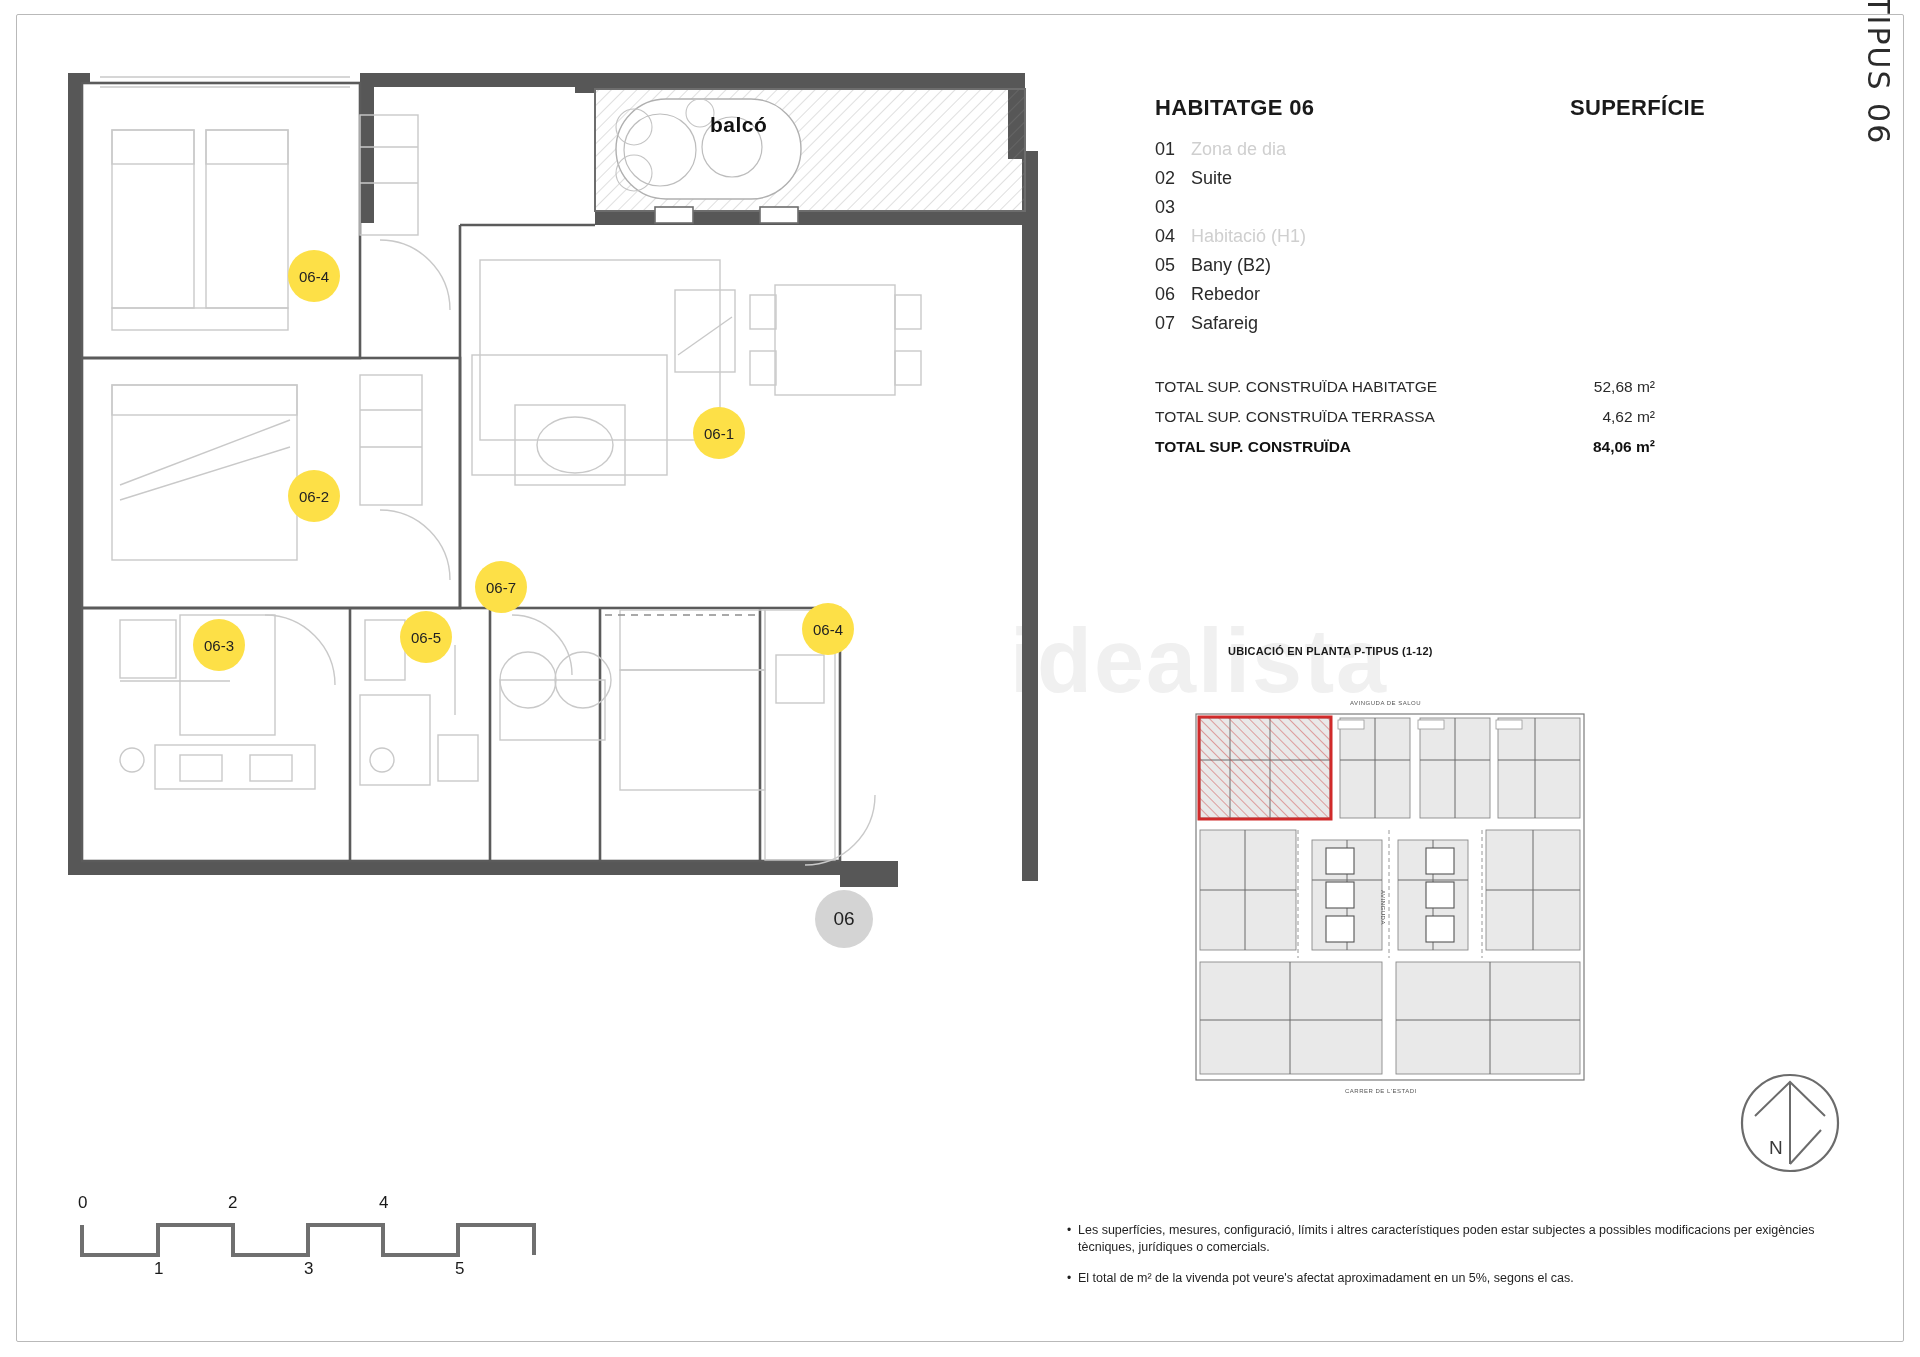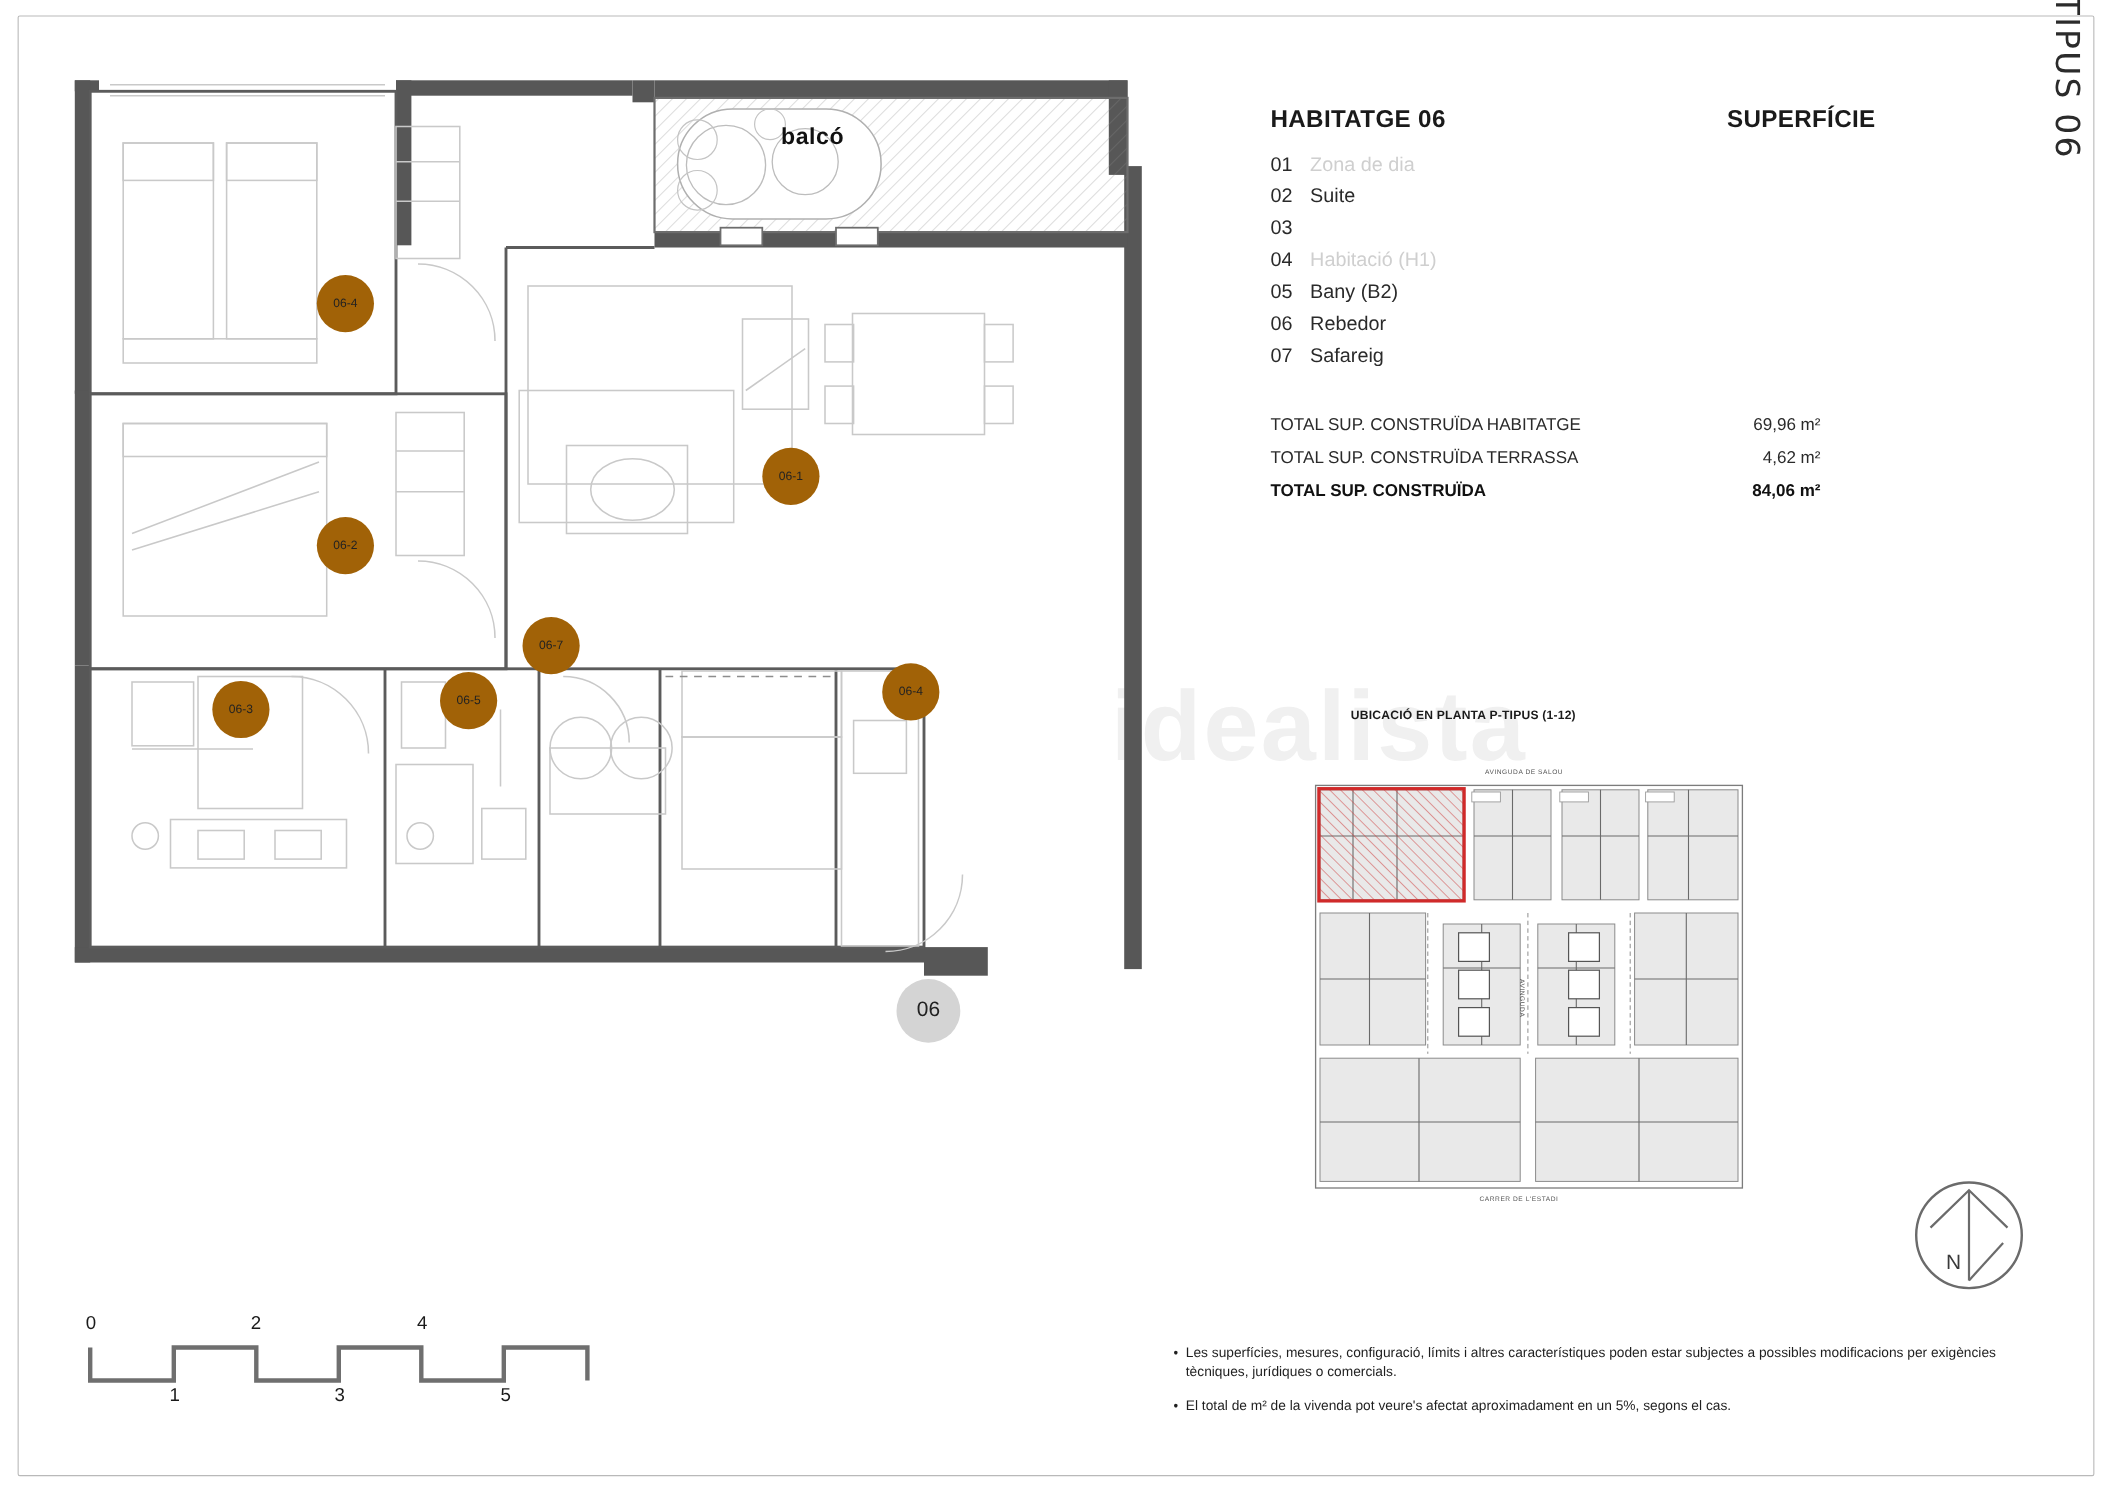--- a/index.html
+++ b/index.html
@@ -17,21 +17,21 @@
     white-space:nowrap;font-size:30px;letter-spacing:2px;color:#2b2b2b;
     font-family:"DejaVu Sans",sans-serif;font-weight:400;
   }
 
   
   .plan{position:absolute;left:60px;top:55px;width:1000px;height:860px;}
   .plan svg{display:block;}
 
   .roomtag{
     position:absolute;width:52px;height:52px;border-radius:50%;
-    background:#a16207;color:#222;font-size:11px;
+    background:#fde047;color:#222;font-size:15px;
     display:flex;align-items:center;justify-content:center;
     font-family:"Liberation Sans",sans-serif;
   }
   .roomtag.big{width:58px;height:58px;font-size:19px;background:#d4d4d4;}
   .balcotxt{position:absolute;font-size:21px;color:#111;font-weight:700;letter-spacing:.5px;}
 
   
   .scalewrap{position:absolute;left:78px;top:1215px;width:470px;height:90px;}
   .scalewrap .num{position:absolute;font-size:17px;color:#1a1a1a;}
 
@@ -292,21 +292,21 @@
       </div>
       <div class="row">
         <span class="idx">07</span>
         <span class="nm">Safareig</span>
       </div>
     </div>
 
     <div class="totals">
       <div class="trow">
         <span>TOTAL SUP. CONSTRUÏDA HABITATGE</span>
-        <span class="val">69,96 m²</span>
+        <span class="val">52,68 m²</span>
       </div>
       <div class="trow">
         <span>TOTAL SUP. CONSTRUÏDA TERRASSA</span>
         <span class="val">4,62 m²</span>
       </div>
       <div class="trow bold">
         <span>TOTAL SUP. CONSTRUÏDA</span>
         <span class="val">84,06 m²</span>
       </div>
     </div>

